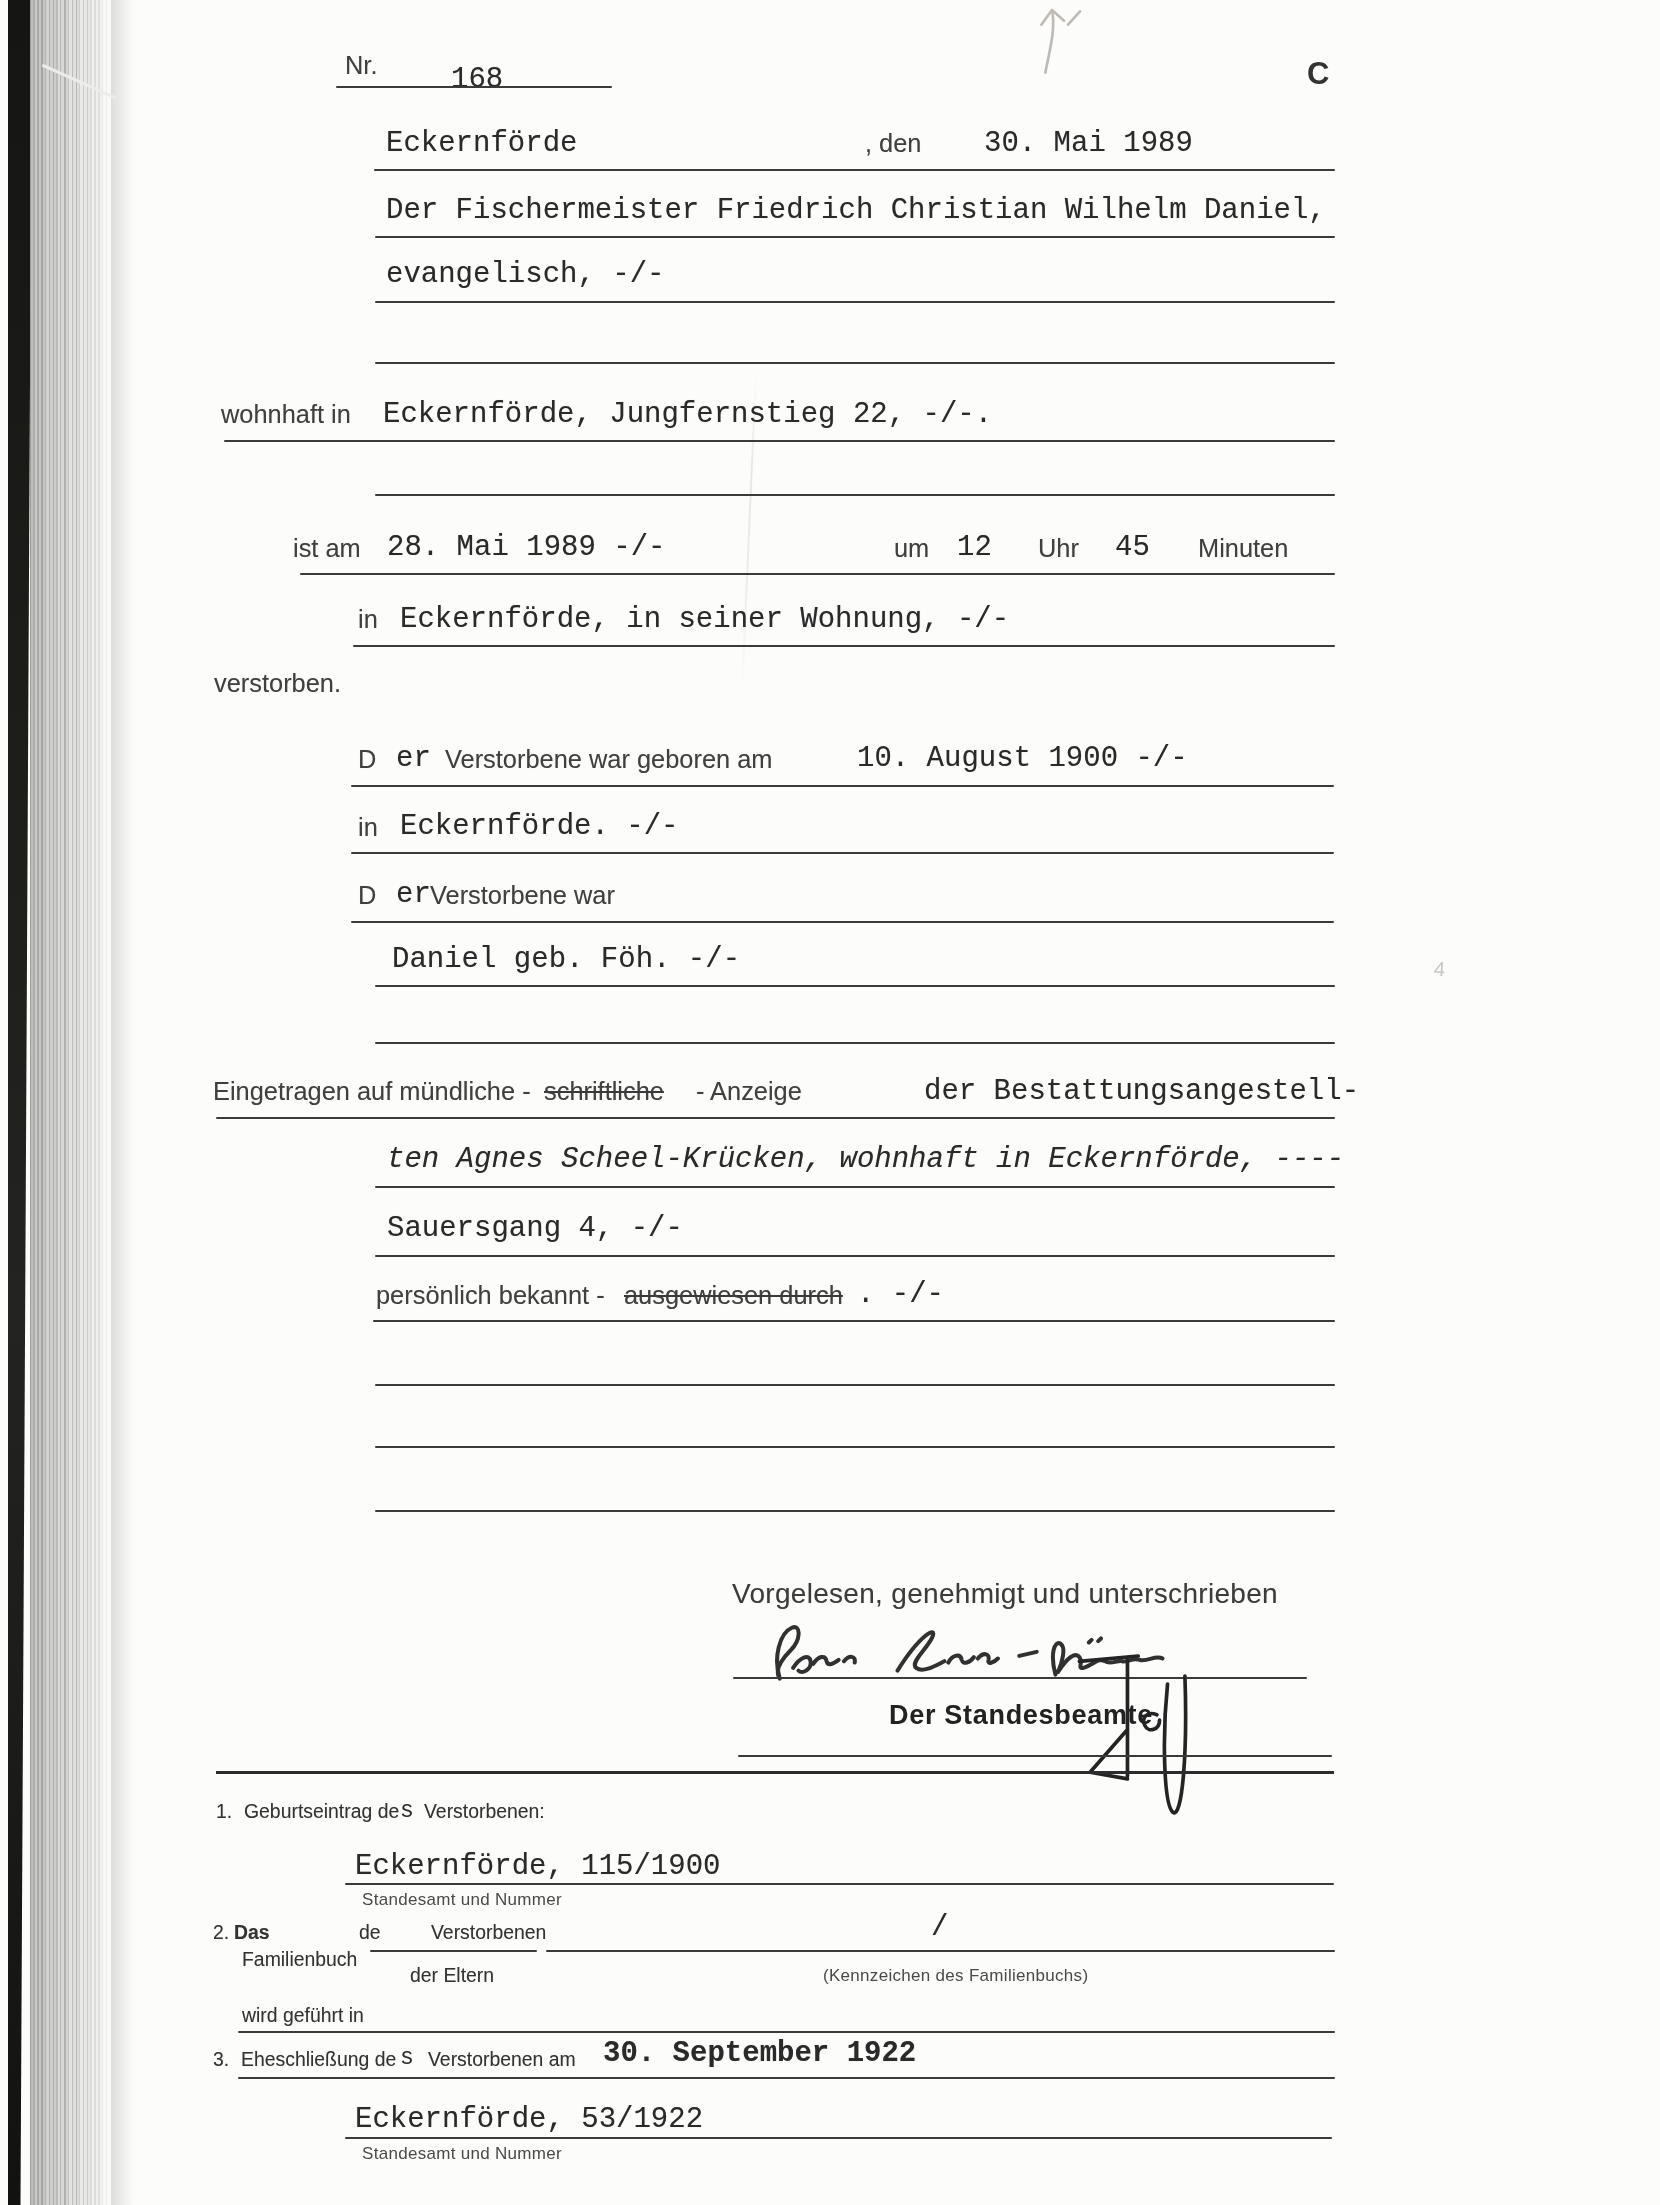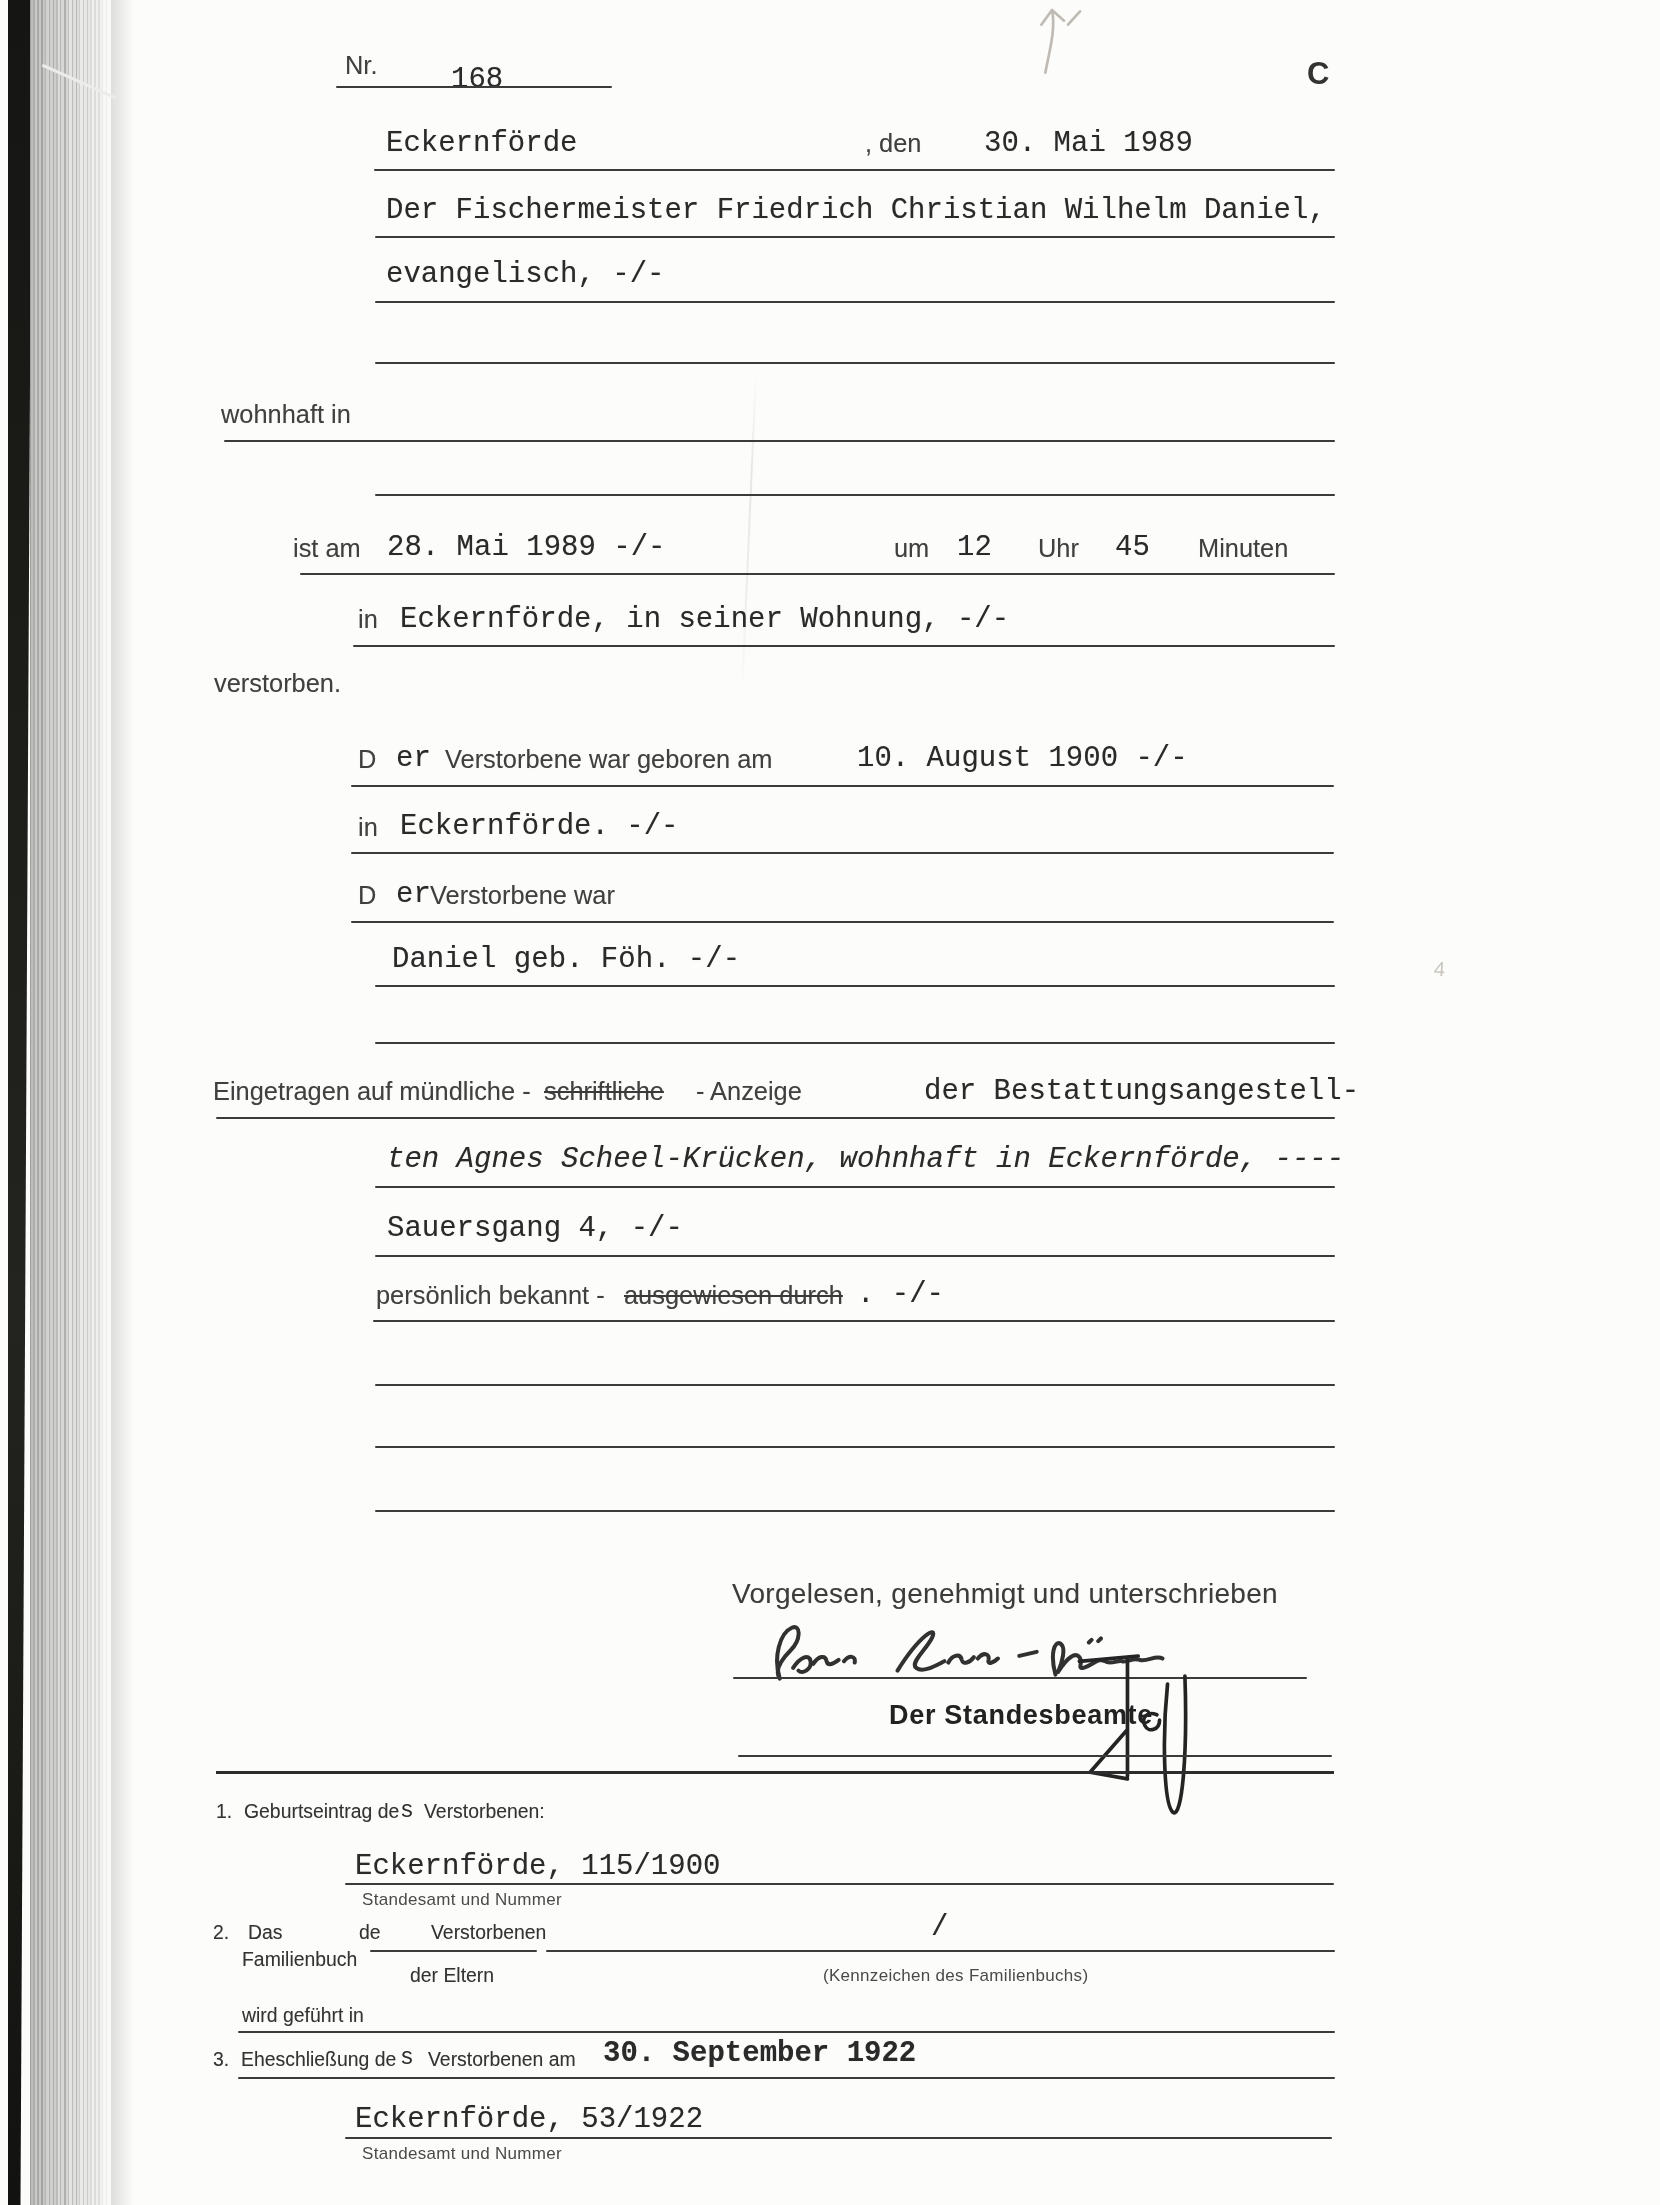--- a/index.html
+++ b/index.html
@@ -65,20 +65,21 @@
 
   <span class="t mono" style="left:386px;top:196px;text-align:right;">Der Fischermeister Friedrich Christian Wilhelm Daniel,</span>
   <div class="rule" style="left:375px;top:236px;width:960px;"></div>
 
   <span class="t mono" style="left:386px;top:260px;">evangelisch, -/-</span>
   <div class="rule" style="left:375px;top:301px;width:960px;"></div>
 
   <div class="rule" style="left:375px;top:362px;width:960px;"></div>
 
   <span class="t pre" style="left:221px;top:402px;">wohnhaft in</span>
+  <span class="t mono" style="left:383px;top:400px;">Eckernförde, Jungfernstieg 22, -/-.</span>
   <div class="rule" style="left:224px;top:440px;width:1111px;"></div>
 
   <div class="rule" style="left:375px;top:494px;width:960px;"></div>
 
   <span class="t pre" style="left:293px;top:536px;">ist am</span>
   <span class="t mono" style="left:387px;top:533px;">28. Mai 1989 -/-</span>
   <span class="t pre" style="left:894px;top:536px;">um</span>
   <span class="t mono" style="left:957px;top:533px;">12</span>
   <span class="t pre" style="left:1038px;top:536px;">Uhr</span>
   <span class="t mono" style="left:1115px;top:533px;">45</span>
@@ -163,21 +164,21 @@
 
   <span class="t pre-sm" style="left:216px;top:1802px;">1.</span>
   <span class="t pre-sm" style="left:244px;top:1802px;">Geburtseintrag de</span>
   <span class="t mono-sm" style="left:400px;top:1800px;">s</span>
   <span class="t pre-sm" style="left:424px;top:1802px;">Verstorbenen:</span>
   <span class="t mono" style="left:355px;top:1852px;font-family:Liberation Mono, monospace;">Eckernförde, 115/1900</span>
   <div class="rule" style="left:345px;top:1883px;width:989px;"></div>
   <span class="t cap" style="left:362px;top:1891px;">Standesamt und Nummer</span>
 
   <span class="t pre-sm" style="left:213px;top:1923px;">2.</span>
-  <span class="t pre-sm" style="left:248px;top:1923px;">Das</span>
+  <span class="t pre-sm" style="left:234px;top:1923px;font-weight:bold;">Das</span>
   <span class="t pre-sm" style="left:359px;top:1923px;">de</span>
   <span class="t pre-sm" style="left:431px;top:1923px;">Verstorbenen</span>
   <span class="t mono" style="left:931px;top:1913px;">/</span>
   <div class="rule" style="left:370px;top:1950px;width:167px;"></div>
   <div class="rule" style="left:546px;top:1950px;width:789px;"></div>
   <span class="t pre-sm" style="left:242px;top:1950px;">Familienbuch</span>
   <span class="t pre-sm" style="left:410px;top:1966px;">der Eltern</span>
   <span class="t cap" style="left:823px;top:1967px;">(Kennzeichen des Familienbuchs)</span>
   <span class="t pre-sm" style="left:242px;top:2006px;">wird geführt in</span>
   <div class="rule" style="left:238px;top:2031px;width:1097px;"></div>

